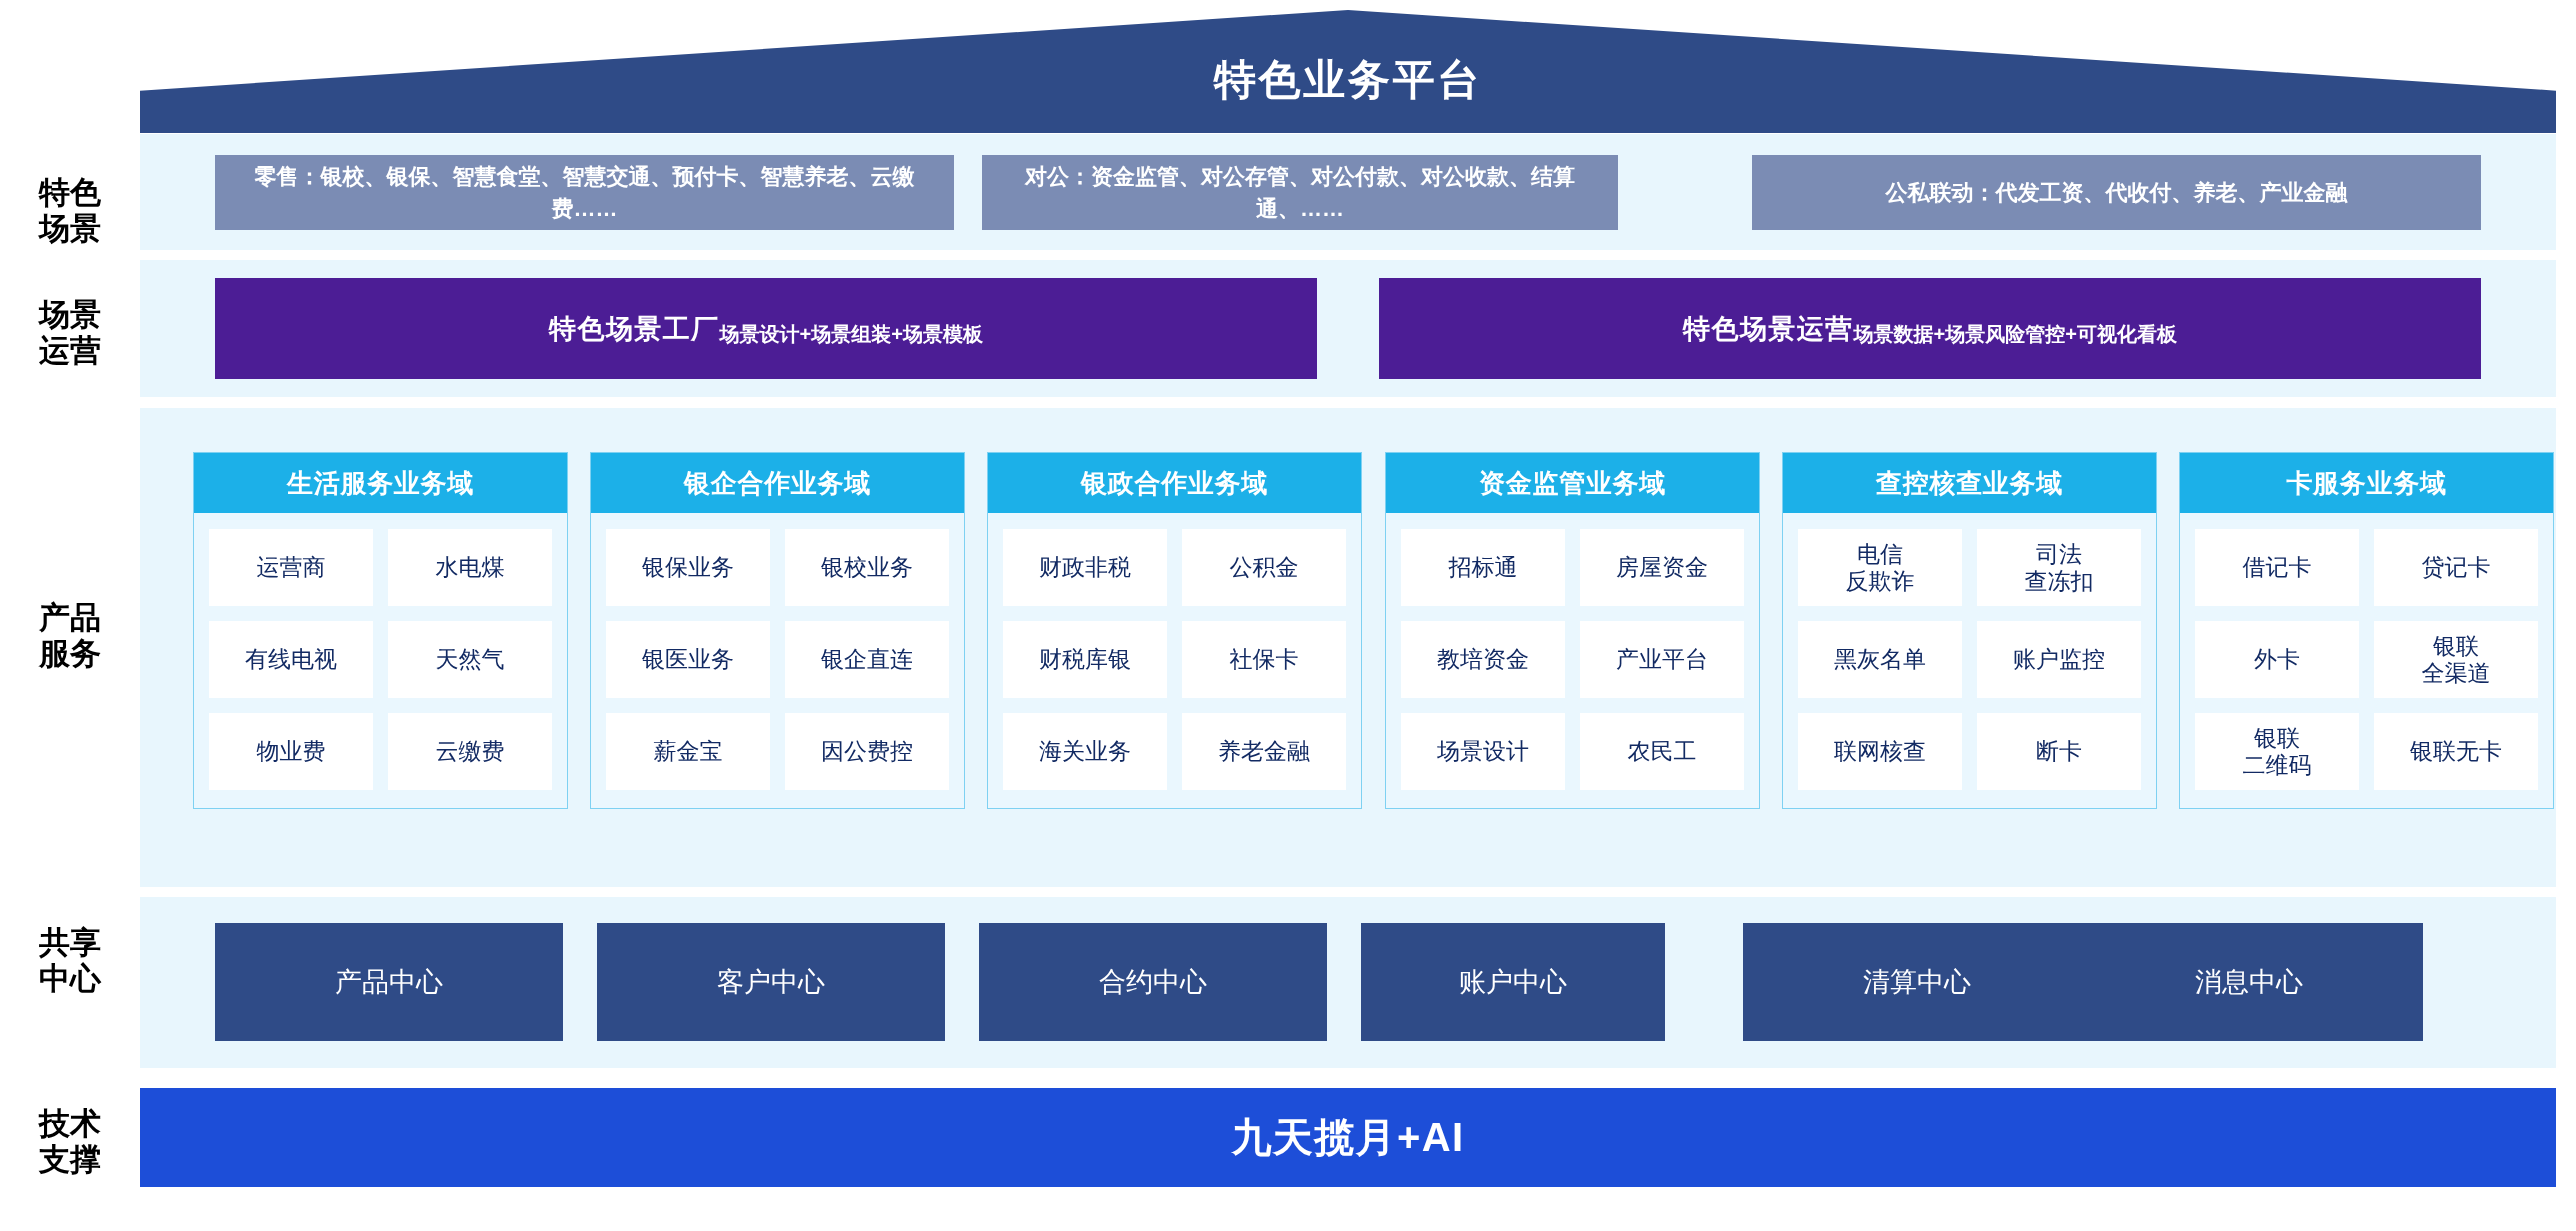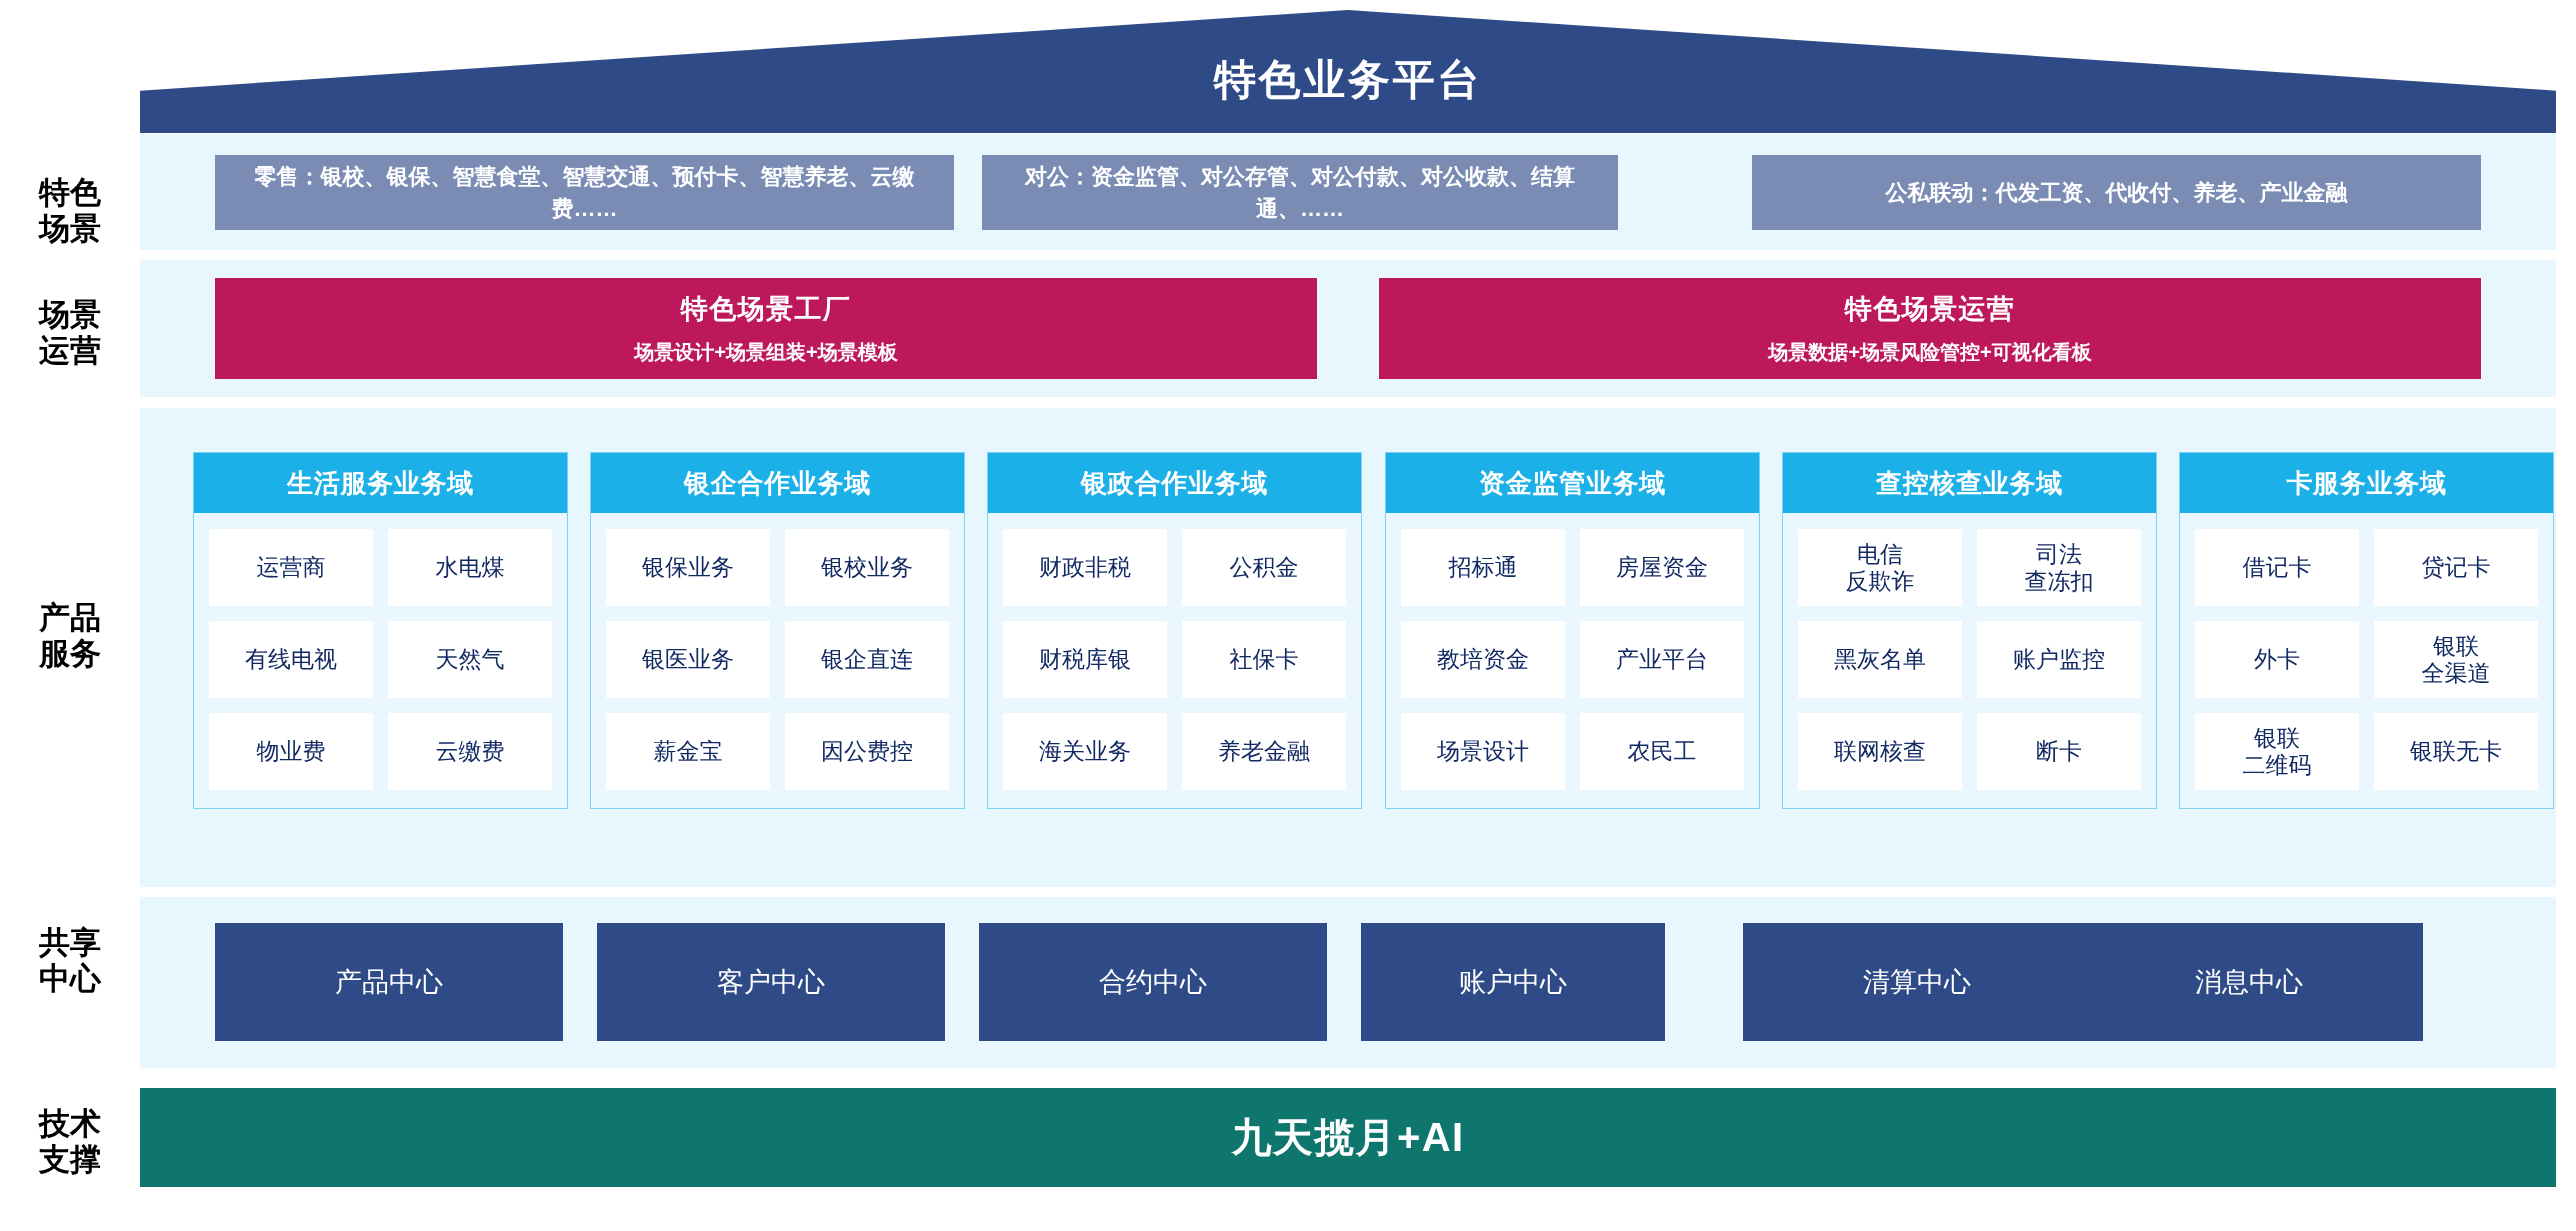--- a/index.html
+++ b/index.html
@@ -32,22 +32,22 @@
   .scene-box{
     position:absolute;top:21px;height:75px;background:#7b8cb4;
     color:#ffffff;font-size:22px;font-weight:bold;line-height:1.45;
     display:flex;align-items:center;justify-content:center;text-align:center;
     padding:0 12.3px;box-sizing:border-box;
   }
 
   
   .ops-row{top:260px;height:137px;}
   .ops-box{
-    position:absolute;top:18px;height:101px;background:#be185d;
-    color:#ffffff;display:flex;flex-direction:column;
+    position:absolute;top:18px;height:101px;background:#4c1d95;
+    color:#ffffff;display:flex;flex-direction:row;
     align-items:center;justify-content:center;box-sizing:border-box;
   }
   .ops-title{font-size:27px;font-weight:bold;letter-spacing:1.4px;}
   .ops-sub{font-size:20px;font-weight:bold;margin-top:12.3px;}
 
   
   .prod-row{top:408px;height:479px;}
   .domain{
     position:absolute;top:44px;width:375px;border:1.4px solid #7ed1f2;
     background:#eaf7fe;box-sizing:border-box;
@@ -72,21 +72,21 @@
   .center-box{
     position:absolute;top:26px;height:118px;background:#2f4b87;
     color:#ffffff;font-size:27px;
     display:flex;align-items:center;justify-content:center;
     box-sizing:border-box;
   }
 
   
   .tech-row{
     position:absolute;left:140px;top:1088px;width:2416px;height:99px;
-    background:#0f766e;display:flex;align-items:center;justify-content:center;
+    background:#1d4ed8;display:flex;align-items:center;justify-content:center;
   }
   .tech-title{color:#ffffff;font-size:40px;font-weight:bold;letter-spacing:1.4px;}
 </style>
 </head>
 <body>
 
 <div class="canvas">
 
   <div class="roof">
     <svg viewBox="0 0 3530 180" preserveAspectRatio="none" aria-hidden="true">

